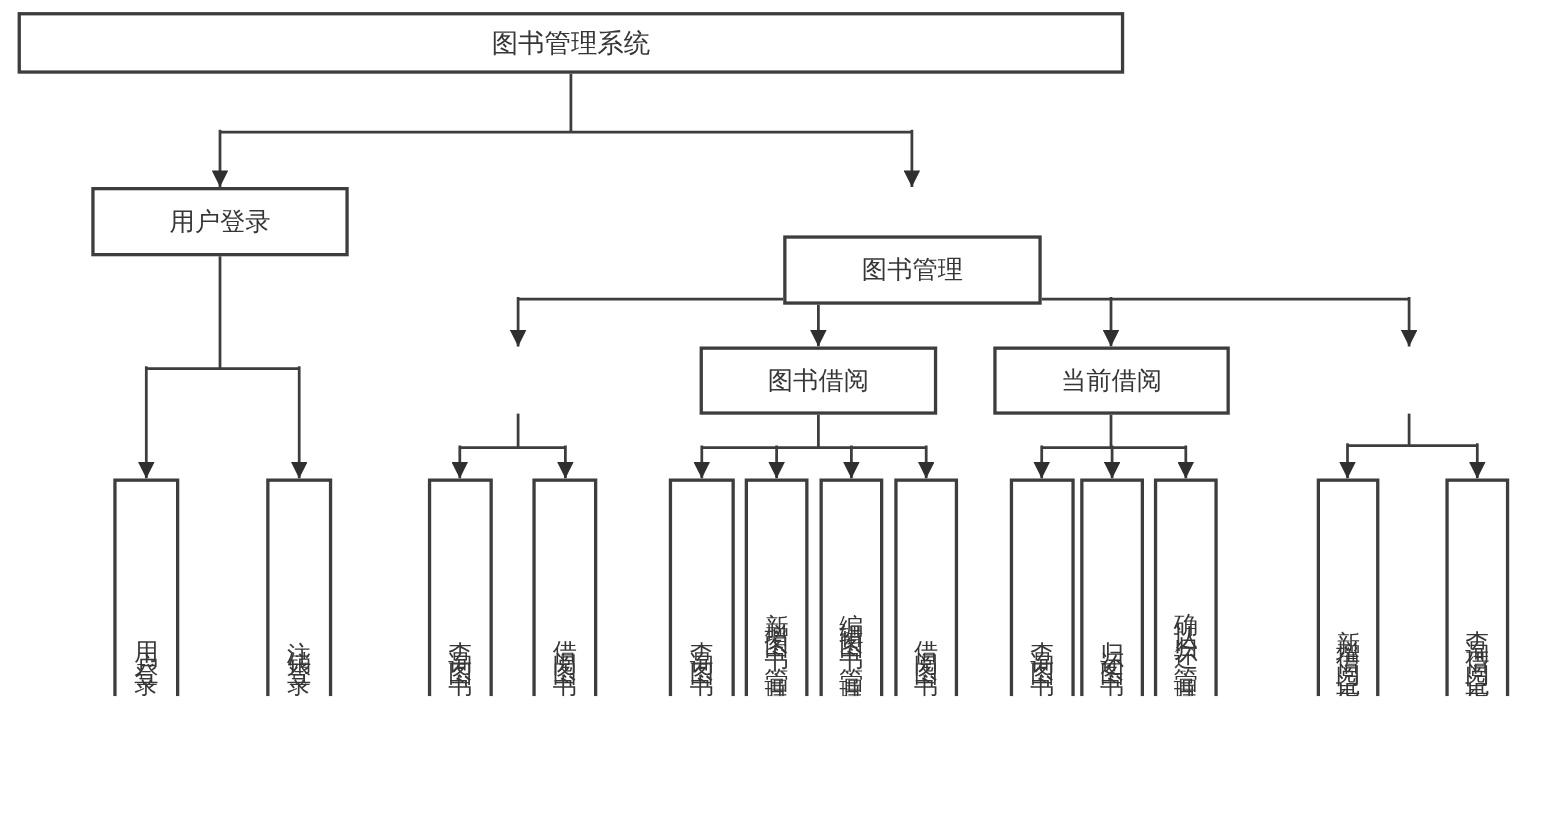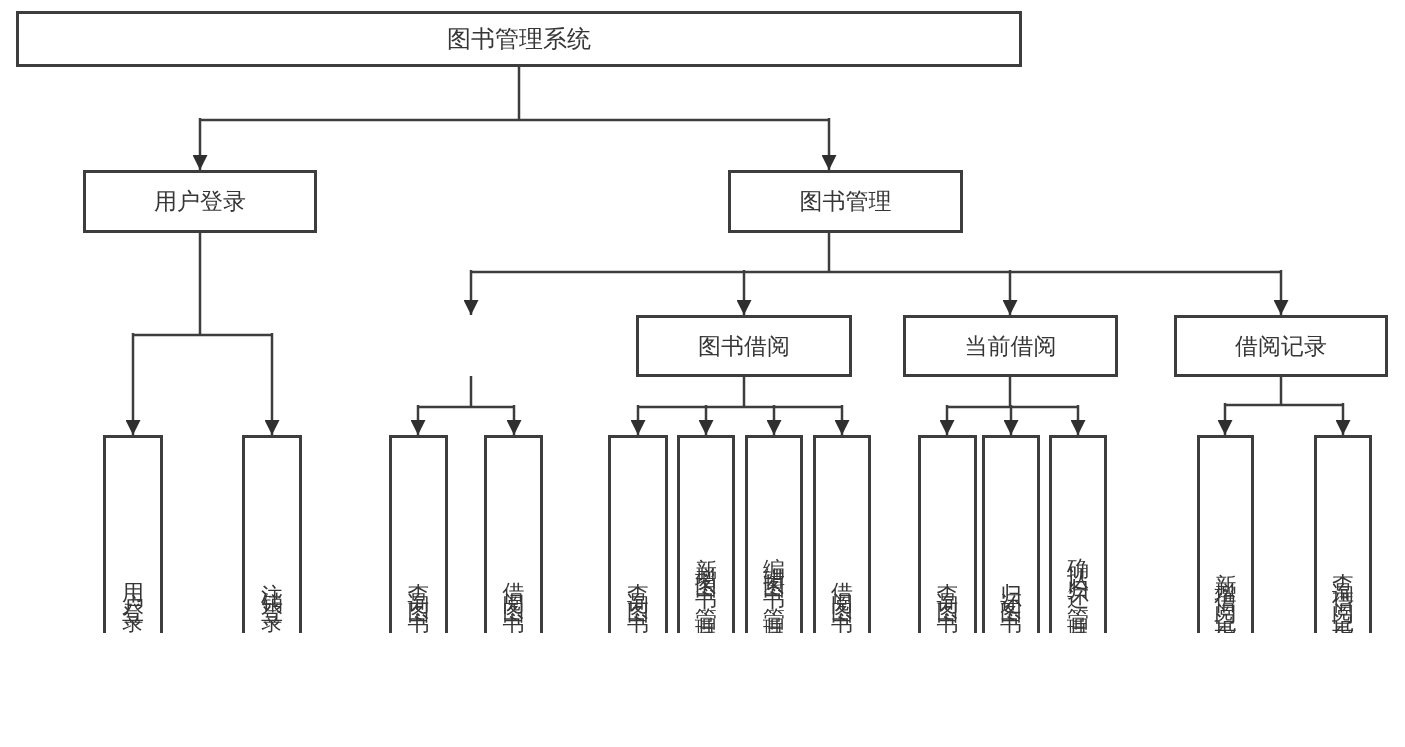--- a/index.html
+++ b/index.html
@@ -101,32 +101,29 @@
     <path class="cline" d="M1343 403 V435" marker-end="url(#ah)"></path>
   </svg>
 
   <div class="node root-node">
     <span>图书管理系统</span>
   </div>
 
   <div class="node h-node" style="left:83px;width:234px;">
     <span>用户登录</span>
   </div>
-  <div class="node h-node" style="left:728px;width:235px;">
+  <div class="node h-node" style="left:712px;width:235px;margin-top:44px;">
     <span>图书管理</span>
   </div>
 
   <div class="node mid" style="left:903px;width:215px;">
     <span>当前借阅</span>
   </div>
   <div class="node mid" style="left:636px;width:216px;">
     <span>图书借阅</span>
-  </div>
-  <div class="node mid" style="left:1174px;width:214px;">
-    <span>借阅记录</span>
   </div>
 
   <div class="node leaf" style="left:103px;width:60px;">
     <span class="vtext">用户登录</span>
   </div>
   <div class="node leaf" style="left:242px;width:60px;">
     <span class="vtext">注销登录</span>
   </div>
 
   <div class="node leaf" style="left:389px;width:59px;">

